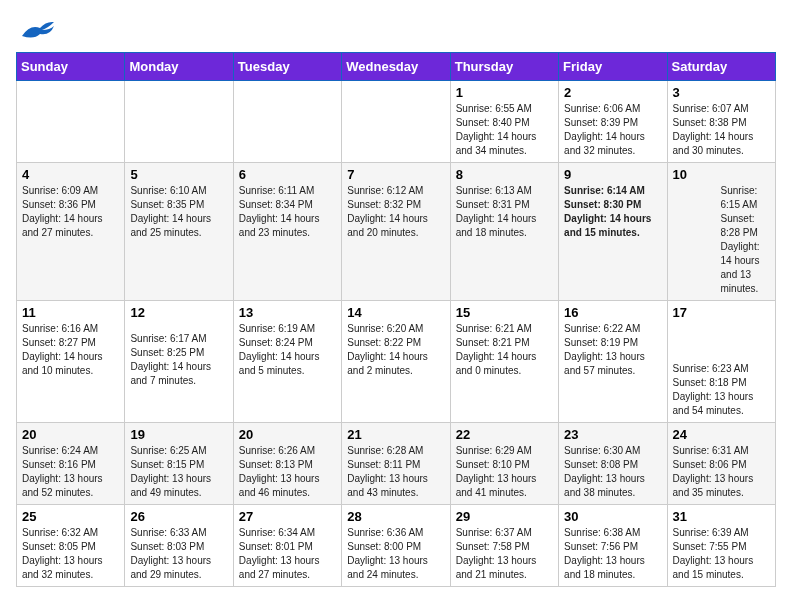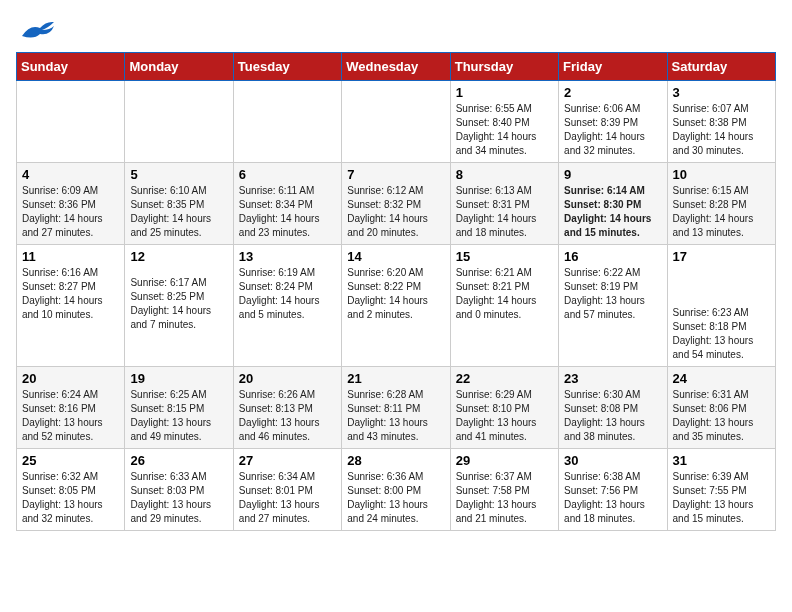--- a/index.html
+++ b/index.html
@@ -51,21 +51,21 @@
     .subtitle {
       font-size: 16px;
       color: #444;
     }
     table {
       width: 100%;
       border-collapse: collapse;
       font-size: 11px;
     }
     thead tr th {
-      background-color: #b91c1c;
+      background-color: #6d28d9;
       color: #fff;
       padding: 6px 4px;
       text-align: left;
       font-size: 13px;
       font-weight: bold;
       border: 1px solid #1565c0;
     }
     tbody tr td {
       border: 1px solid #ccc;
       padding: 4px 5px;
@@ -181,21 +181,21 @@
 Daylight: 14 hours and 18 minutes.</div>
         </td>
         <td>
           <span class="day-number">9</span>
           <div class="day-info" style="white-space: pre-line; font-weight: bold;">Sunrise: 6:14 AM
 Sunset: 8:30 PM
 Daylight: 14 hours and 15 minutes.</div>
         </td>
         <td>
           <span class="day-number">10</span>
-          <div class="day-info" style="white-space: pre-line;">Sunrise: 6:15 AM
+          <div class="day-info" style="white-space: pre-line; margin-left: 48px;">Sunrise: 6:15 AM
 Sunset: 8:28 PM
 Daylight: 14 hours and 13 minutes.</div>
         </td>
       </tr>
       <tr>
         <td>
           <span class="day-number">11</span>
           <div class="day-info" style="white-space: pre-line;">Sunrise: 6:16 AM
 Sunset: 8:27 PM
 Daylight: 14 hours and 10 minutes.</div>

